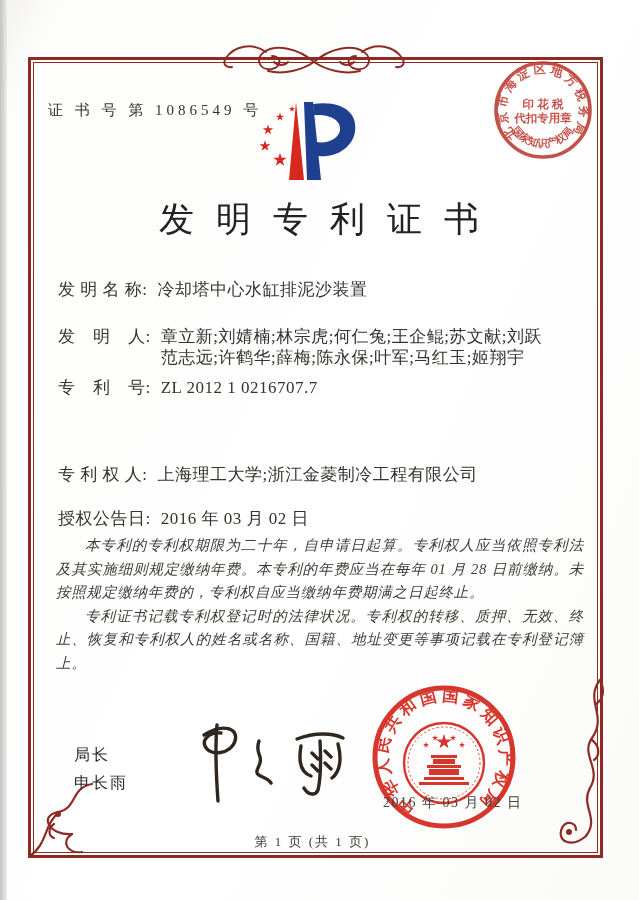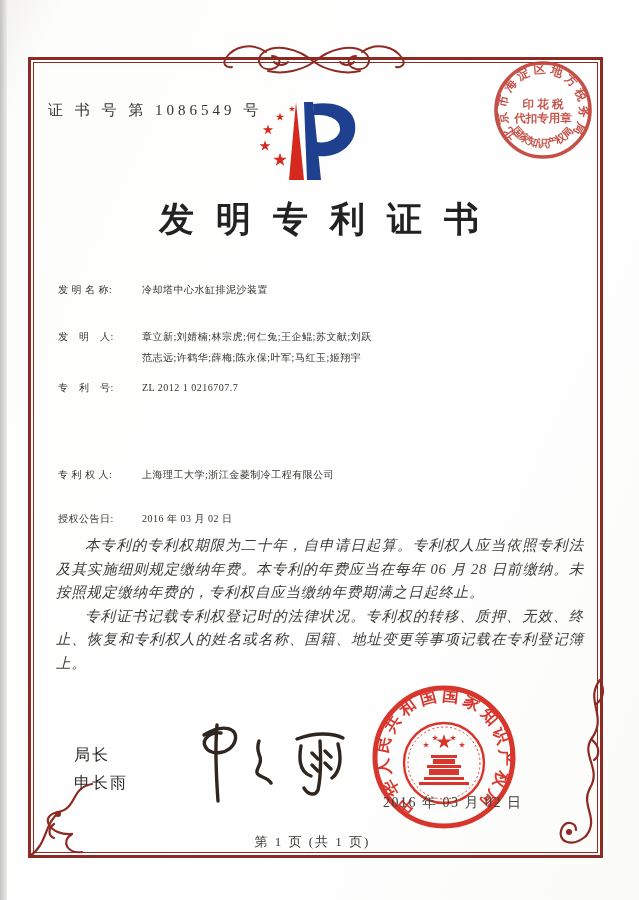--- a/index.html
+++ b/index.html
@@ -10,22 +10,22 @@
   }
   .scan-edge{position:absolute;left:0;top:0;width:7px;height:100%;
     background:linear-gradient(to right,#c2c2c0,#ececea);}
   .frame{position:absolute;left:28px;top:57px;width:569px;height:795px;
     border:3px solid #8e2a24;}
   .frame-inner{position:absolute;inset:2px;border:1px solid #8e2a24;}
   .ornament{position:absolute;}
   .cert-no{position:absolute;left:48px;top:101px;font-size:15px;letter-spacing:4px;color:#33332f;}
   .logo{position:absolute;left:252px;top:100px;}
   .title{position:absolute;left:0;top:196px;width:638px;text-align:center;
-    font-size:35px;font-weight:bold;letter-spacing:22px;text-indent:22px;color:#222;}
-  .field{position:absolute;left:58px;width:530px;display:flex;font-size:10px;
+    font-size:35px;font-weight:normal;letter-spacing:22px;text-indent:22px;color:#222;}
+  .field{position:absolute;left:58px;width:530px;display:flex;font-size:17px;
     color:#33332f;letter-spacing:0.5px;line-height:21px;}
   .field .lbl{flex:0 0 74px;white-space:nowrap;}
   .field .val{margin-left:10px;}
   .body-text{position:absolute;left:56px;top:534px;width:528px;
     font-size:14.5px;font-style:italic;line-height:23.5px;color:#3b3b37;
     letter-spacing:0.8px;text-align:justify;}
   .body-text p{margin:0;text-indent:2em;}
   .signer{position:absolute;left:74px;top:741px;font-family:"Liberation Sans","DejaVu Sans",sans-serif;
     font-size:16px;font-weight:normal;color:#2b2b28;line-height:28px;letter-spacing:2px;}
   .signature{position:absolute;left:185px;top:715px;}
@@ -117,21 +117,21 @@
   <div class="field" style="top:464px">
     <span class="lbl">专 利 权 人:</span>
     <span class="val">上海理工大学;浙江金菱制冷工程有限公司</span>
   </div>
   <div class="field" style="top:508px">
     <span class="lbl">授权公告日:</span>
     <span class="val">2016 年 03 月 02 日</span>
   </div>
 
   <div class="body-text">
-    <p>本专利的专利权期限为二十年，自申请日起算。专利权人应当依照专利法及其实施细则规定缴纳年费。本专利的年费应当在每年 06 月 28 日前缴纳。未按照规定缴纳年费的，专利权自应当缴纳年费期满之日起终止。</p>
+    <p>本专利的专利权期限为二十年，自申请日起算。专利权人应当依照专利法及其实施细则规定缴纳年费。本专利的年费应当在每年 01 月 28 日前缴纳。未按照规定缴纳年费的，专利权自应当缴纳年费期满之日起终止。</p>
     <p>专利证书记载专利权登记时的法律状况。专利权的转移、质押、无效、终止、恢复和专利权人的姓名或名称、国籍、地址变更等事项记载在专利登记簿上。</p>
   </div>
 
   <div class="signer">
     <div>局长</div>
     <div>申长雨</div>
   </div>
 
   <svg class="signature" width="180" height="95" viewBox="0 0 180 95">
     <g stroke="#2f2620" fill="none" stroke-width="3.4" stroke-linecap="round" stroke-linejoin="round">

